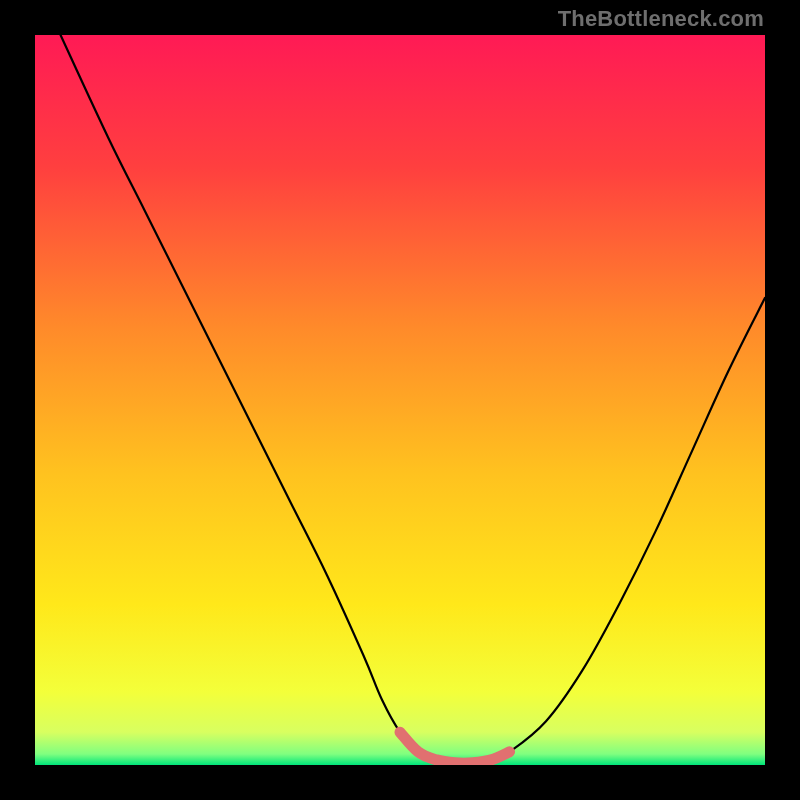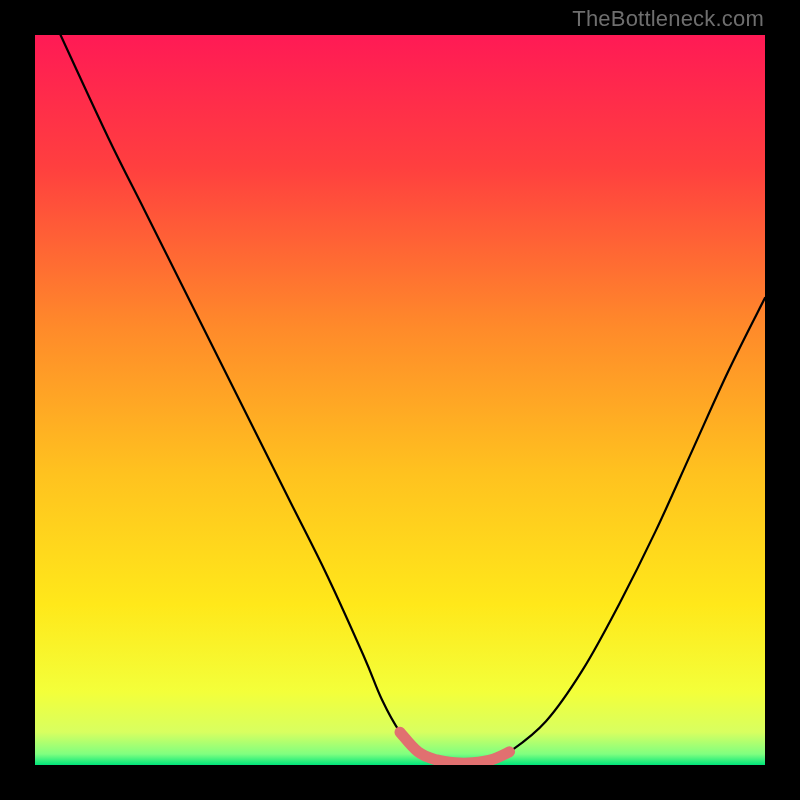--- a/index.html
+++ b/index.html
@@ -37,21 +37,21 @@
     left: 0;
     top: 0;
     width: 100%;
     height: 100%;
   }
   .watermark {
     position: absolute;
     top: 6px;
     right: 36px;
     font-size: 22px;
-    font-weight: 400;
+    font-weight: 700;
     color: #6e6e6e;
     letter-spacing: 0.2px;
   }
 </style>
 </head>
 <body>
 
 <div class="frame">
 
   <div class="plot-area">

